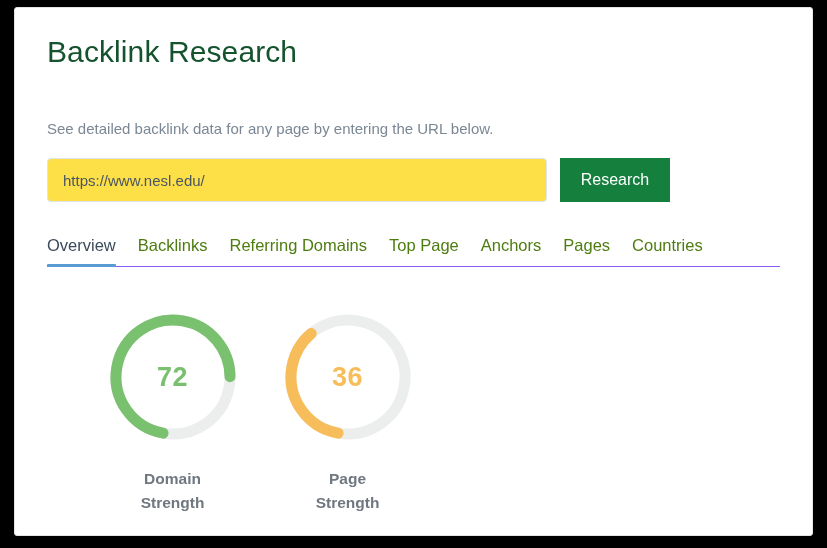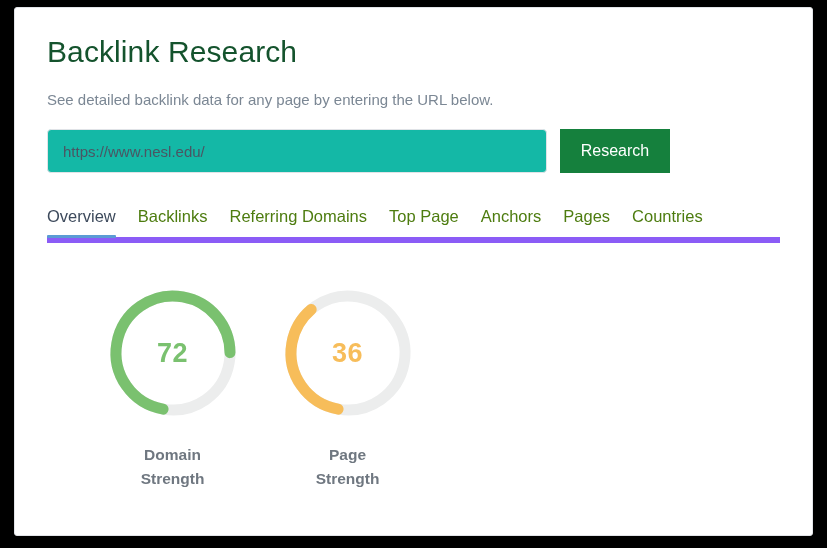--- a/index.html
+++ b/index.html
@@ -45,41 +45,41 @@
     color: #14532d;
     letter-spacing: 0.1px;
     margin: 0;
     line-height: 1.2;
     padding-top: 4px;
   }
 
   .subtitle {
     font-size: 15px;
     color: #7b8794;
-    margin-top: 19px;
+    margin-top: 48px;
     line-height: 1.4;
   }
 
   .search-row {
     display: flex;
     align-items: flex-start;
     margin-top: 19px;
   }
 
   .url-input {
     width: 500px;
     height: 44px;
     box-sizing: border-box;
     border: 1px solid #e0e3e7;
     border-radius: 4px;
     padding: 7px 15px;
     font-size: 15px;
     color: #4b5563;
     font-family: "Liberation Sans", sans-serif;
-    background: #14b8a6;
+    background: #fde047;
     outline: none;
   }
   .url-input::placeholder { color: #b4bcc6; }
 
   .research-btn {
     margin-left: 13px;
     height: 44px;
     min-width: 110px;
     padding: 0 10px;
     background: #15803d;
@@ -90,21 +90,21 @@
     font-family: "Liberation Sans", sans-serif;
     cursor: pointer;
     line-height: 44px;
   }
 
   .tabs {
     position: relative;
     margin-top: 34px;
     display: flex;
     align-items: flex-end;
-    border-bottom: 6px solid #8b5cf6;
+    border-bottom: 1px solid #8b5cf6;
     padding-bottom: 0;
   }
 
   .tab {
     position: relative;
     font-size: 16.5px;
     color: #4d7c0f;
     padding: 0 0 12px 0;
     margin-right: 22px;
     cursor: pointer;

